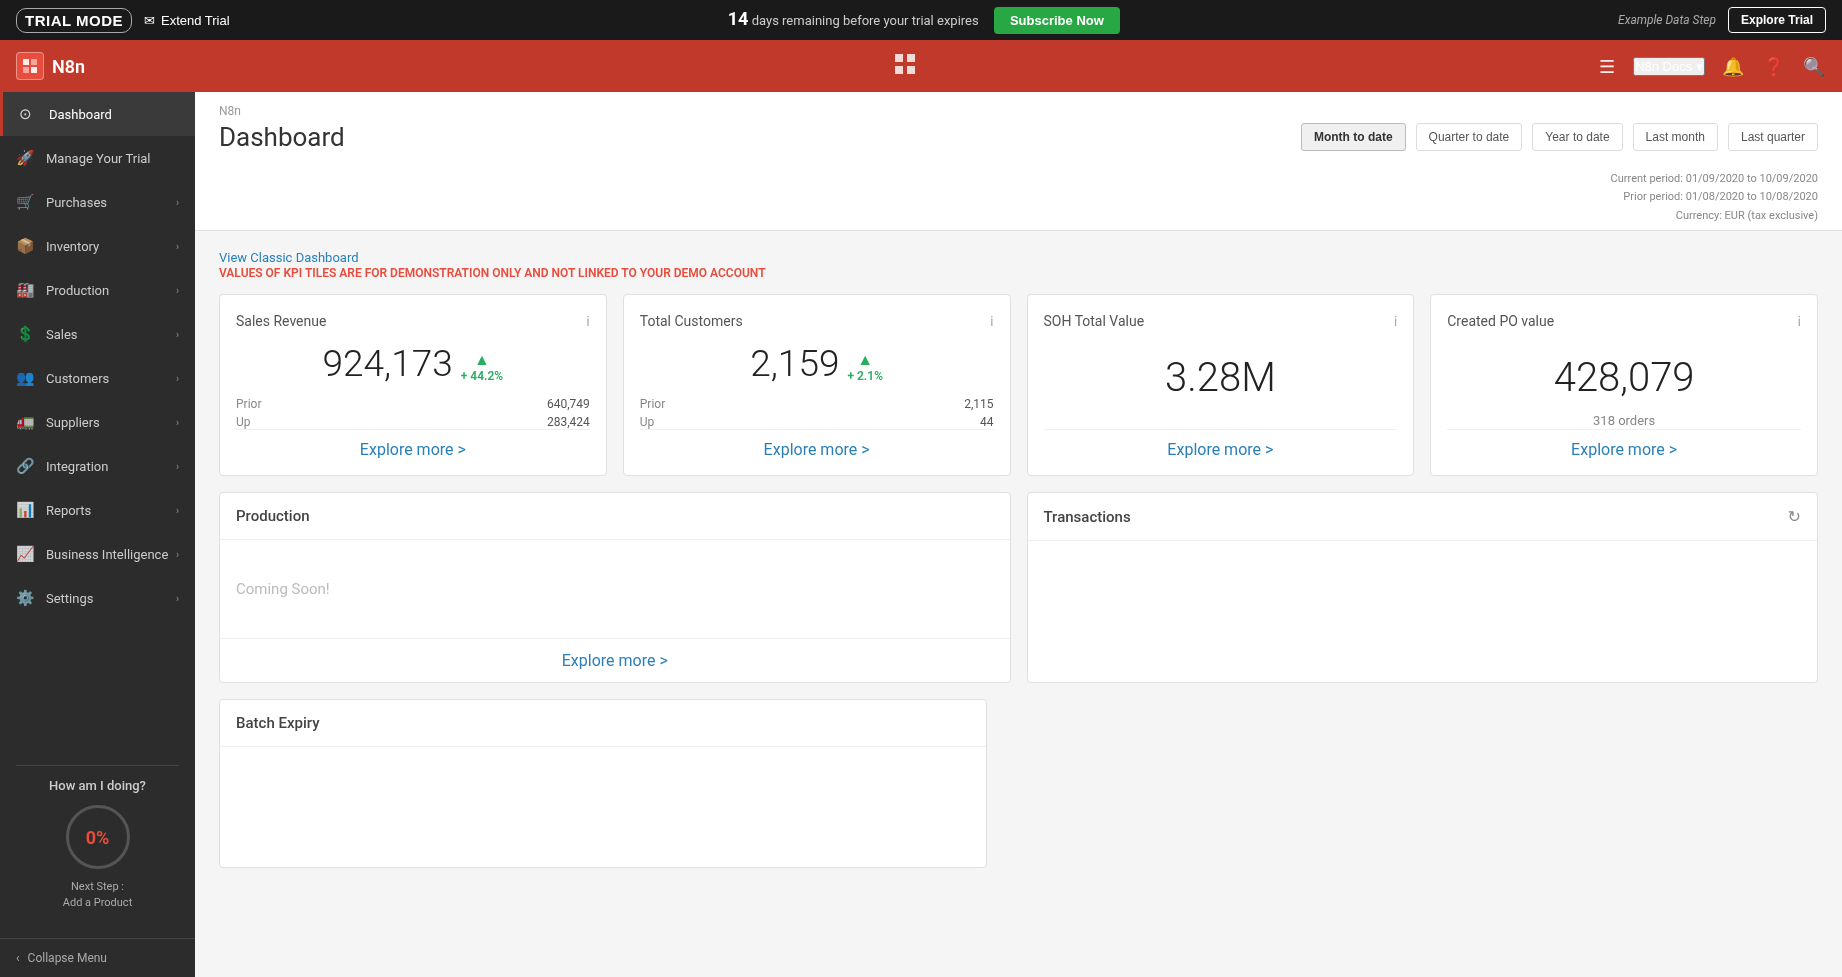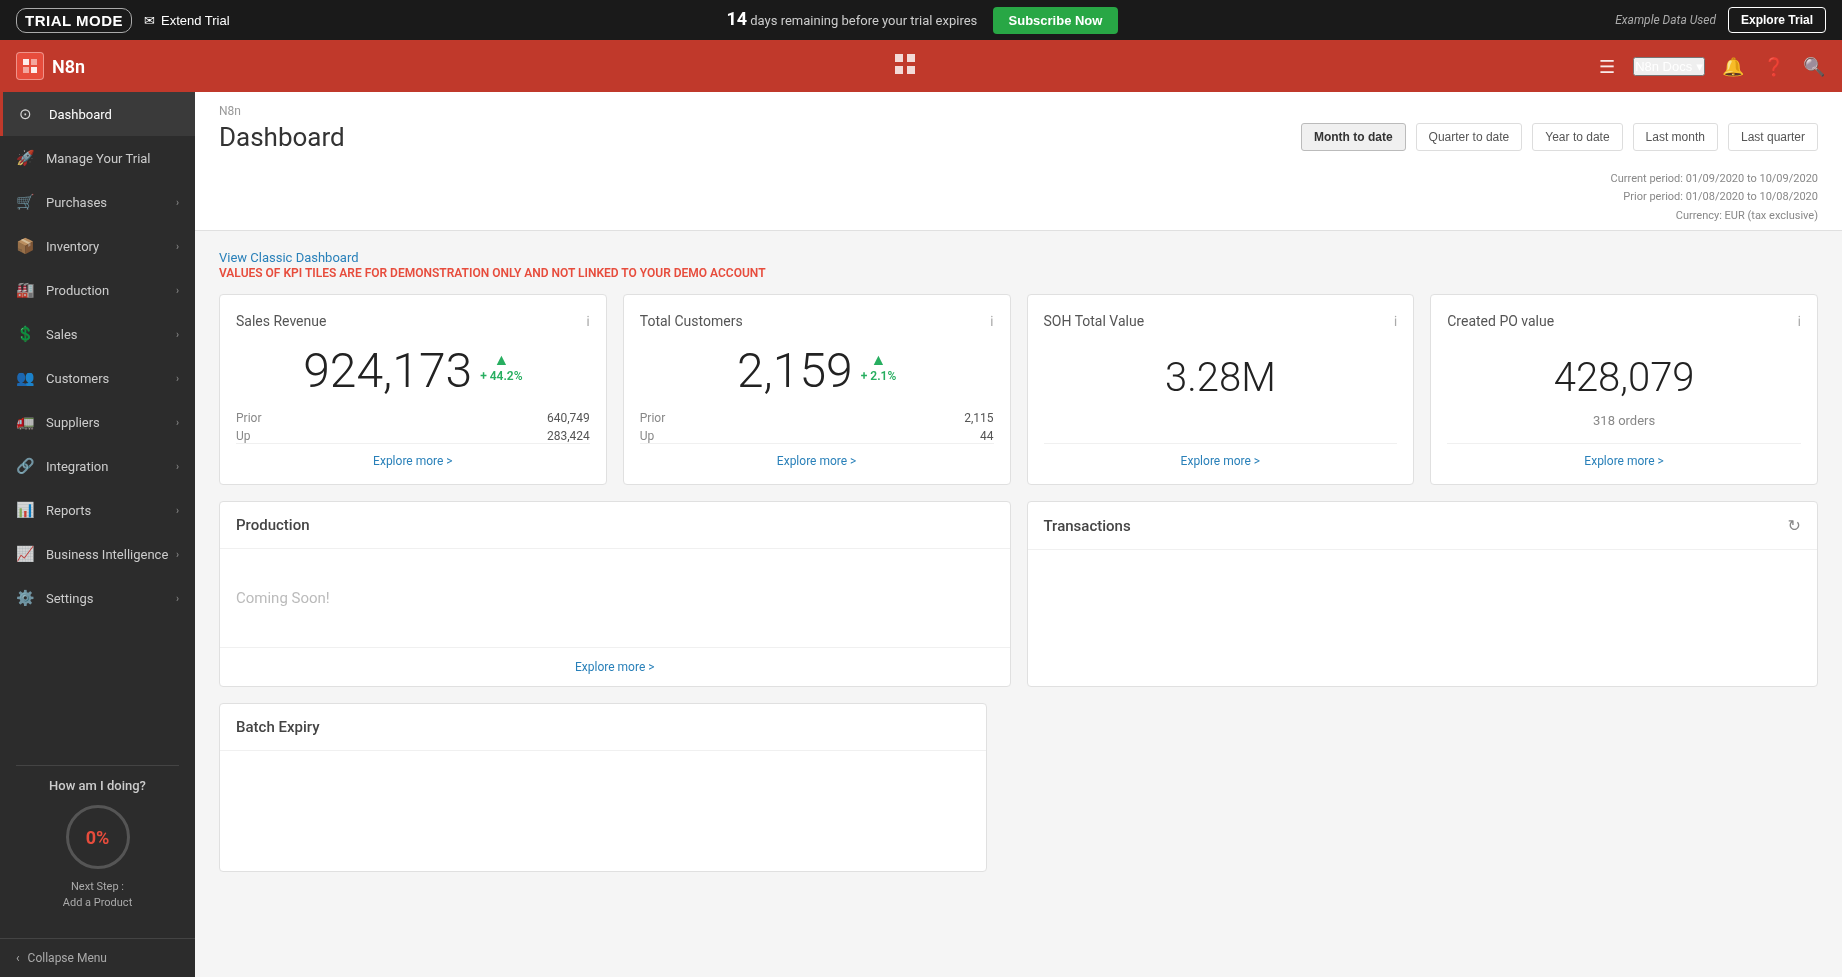--- a/index.html
+++ b/index.html
@@ -335,21 +335,21 @@
       font-size: 14px;
       color: #555;
       font-weight: 400;
     }
     .kpi-info-icon {
       color: #aaa;
       font-size: 14px;
       cursor: pointer;
     }
     .kpi-main-value {
-      font-size: 48px;
+      font-size: 37px;
       font-weight: 300;
       color: #222;
       text-align: right;
       margin-bottom: 4px;
     }
     .kpi-value-row {
       display: flex;
       align-items: flex-start;
       justify-content: center;
       gap: 8px;
@@ -381,21 +381,21 @@
     }
     .kpi-large {
       font-size: 40px;
       font-weight: 300;
       color: #222;
       text-align: center;
       margin: 12px 0 4px;
     }
     .explore-link {
       color: #2980b9;
-      font-size: 12px;
+      font-size: 16px;
       text-align: center;
       cursor: pointer;
       margin-top: auto;
       padding-top: 10px;
       border-top: 1px solid #f0f0f0;
     }
 
     
     .bottom-grid {
       display: grid;
@@ -451,21 +451,21 @@
   <button class="extend-trial-btn">
     <span>✉</span>
     <span>Extend Trial</span>
   </button>
   <div class="trial-center">
     <strong>14</strong>
     <span> days remaining before your trial expires</span>
     <button class="subscribe-btn" style="margin-left:12px;">Subscribe Now</button>
   </div>
   <div class="trial-right">
-    <span class="example-data-text">Example Data Used</span>
+    <span class="example-data-text">Example Data Step</span>
     <button class="manage-trial-btn">Explore Trial</button>
   </div>
 </div>
 
 <div class="top-nav">
   <div class="logo-area">
     <div class="logo-icon">
       <svg width="18" height="18" viewBox="0 0 18 18" fill="none">
         <rect x="2" y="2" width="6" height="6" fill="white" opacity="0.9"></rect>
         <rect x="10" y="2" width="6" height="6" fill="white" opacity="0.5"></rect>

